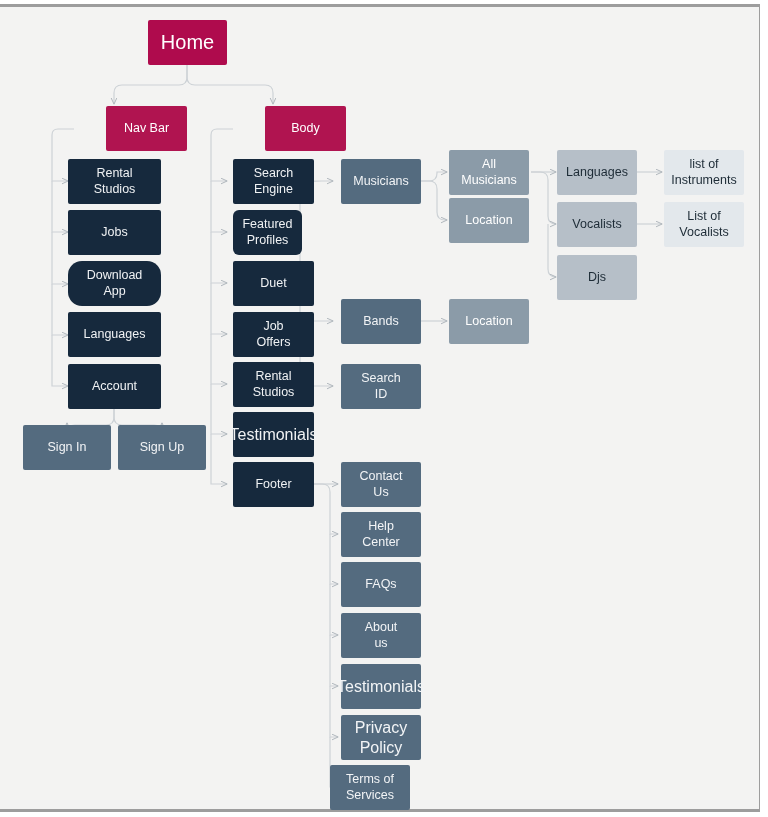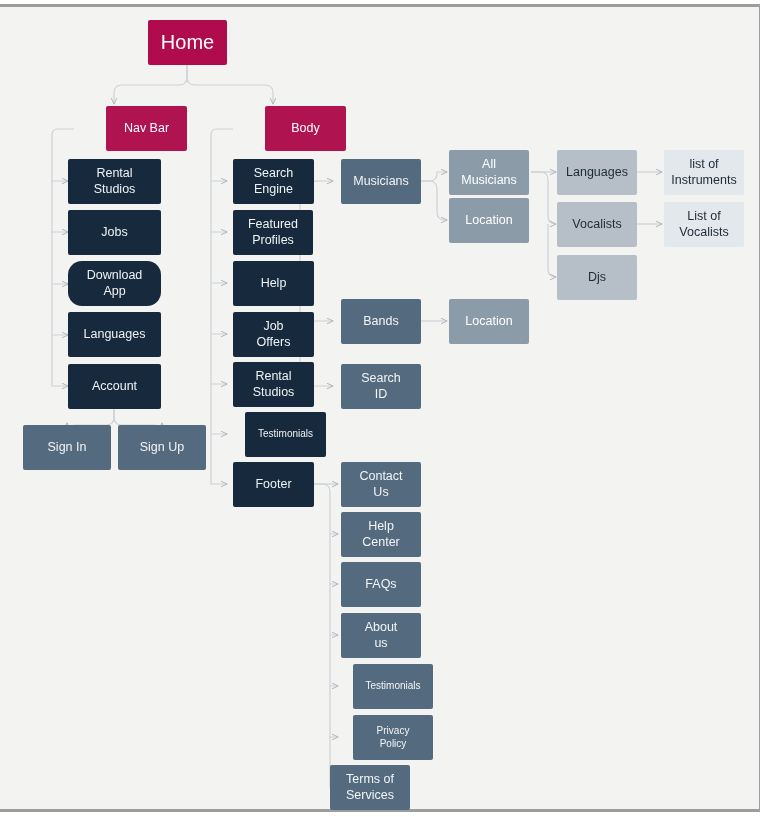--- a/index.html
+++ b/index.html
@@ -36,21 +36,21 @@
   .lv-sec    {background:#b01450;color:#ffffff;}
   .lv-navy   {background:#16293d;color:#f0f2f4;}
   .lv-slate  {background:#546b7f;color:#f2f4f6;}
   .lv-slate2 {background:#8b9ba8;color:#ffffff;}
   .lv-gray   {background:#b6bfc8;color:#1d2b36;}
   .lv-pale   {background:#e3e8ec;color:#1d2b36;}
 
   .t-home{font-size:20px;}
   .t-sec {font-size:12.5px;margin-left:32px;}
   .t-std {font-size:12.5px;}
-  .t-sm  {font-size:10px;margin-left:12px;}
+  .t-sm  {font-size:16px;}
 </style>
 </head>
 <body>
 
 <div id="stage">
   <div id="canvas">
 
     <svg id="edges" viewBox="0 0 760 808" xmlns="http://www.w3.org/2000/svg">
       <defs>
         <marker id="ah" markerWidth="7" markerHeight="7" refX="6" refY="3.2" orient="auto" markerUnits="userSpaceOnUse">
@@ -114,23 +114,23 @@
     <div class="node lv-navy t-std" style="left:68px;top:203px;width:93px;height:45px;">Jobs</div>
     <div class="node lv-navy t-std" style="left:68px;top:254px;width:93px;height:45px;border-radius:14px;">Download App</div>
     <div class="node lv-navy t-std" style="left:68px;top:305px;width:93px;height:45px;">Languages</div>
     <div class="node lv-navy t-std" style="left:68px;top:357px;width:93px;height:45px;">Account</div>
 
     <div class="node lv-slate t-std" style="left:23px;top:418px;width:88px;height:45px;">Sign In</div>
     <div class="node lv-slate t-std" style="left:118px;top:418px;width:88px;height:45px;">Sign Up</div>
 
     <div class="node lv-navy t-std" style="left:233px;top:152px;width:81px;height:45px;">Search
 Engine</div>
-    <div class="node lv-navy t-std" style="left:233px;top:203px;width:80px;height:45px;">Featured
+    <div class="node lv-navy t-std" style="left:233px;top:203px;width:69px;height:45px;border-radius:6px;">Featured
 Profiles</div>
-    <div class="node lv-navy t-std" style="left:233px;top:254px;width:81px;height:45px;">Help</div>
+    <div class="node lv-navy t-std" style="left:233px;top:254px;width:81px;height:45px;">Duet</div>
     <div class="node lv-navy t-std" style="left:233px;top:305px;width:81px;height:45px;">Job Offers</div>
     <div class="node lv-navy t-std" style="left:233px;top:355px;width:81px;height:45px;">Rental
 Studios</div>
     <div class="node lv-navy t-sm" style="left:233px;top:405px;width:81px;height:45px;">Testimonials</div>
     <div class="node lv-navy t-std" style="left:233px;top:455px;width:81px;height:45px;">Footer</div>
 
     <div class="node lv-slate t-std" style="left:341px;top:152px;width:80px;height:45px;">Musicians</div>
     <div class="node lv-slate t-std" style="left:341px;top:292px;width:80px;height:45px;">Bands</div>
     <div class="node lv-slate t-std" style="left:341px;top:357px;width:80px;height:45px;">Search ID</div>
 

